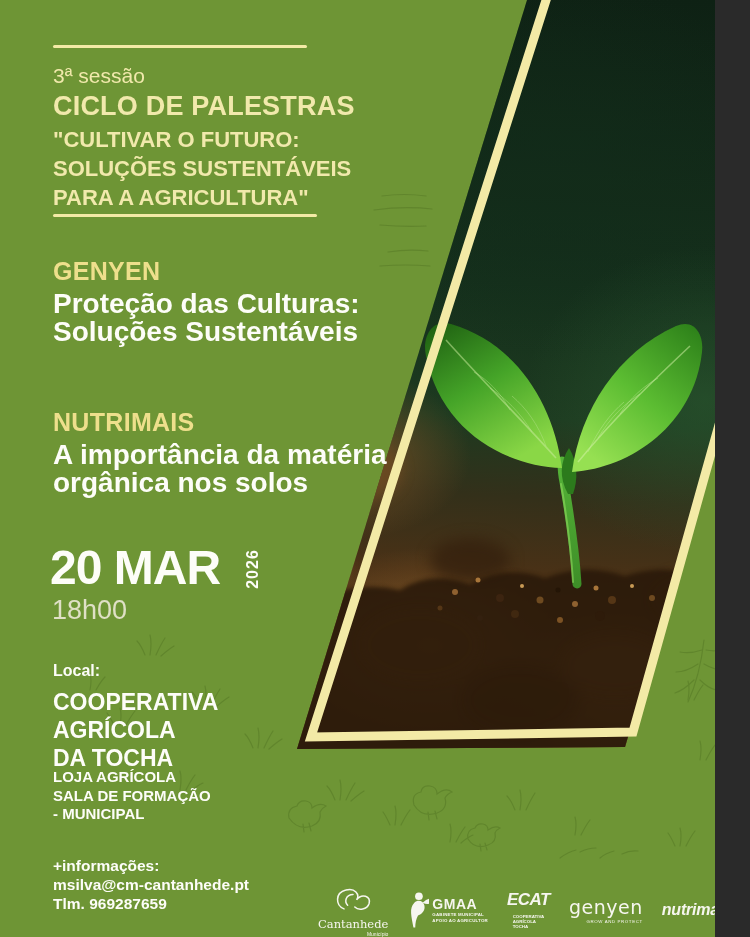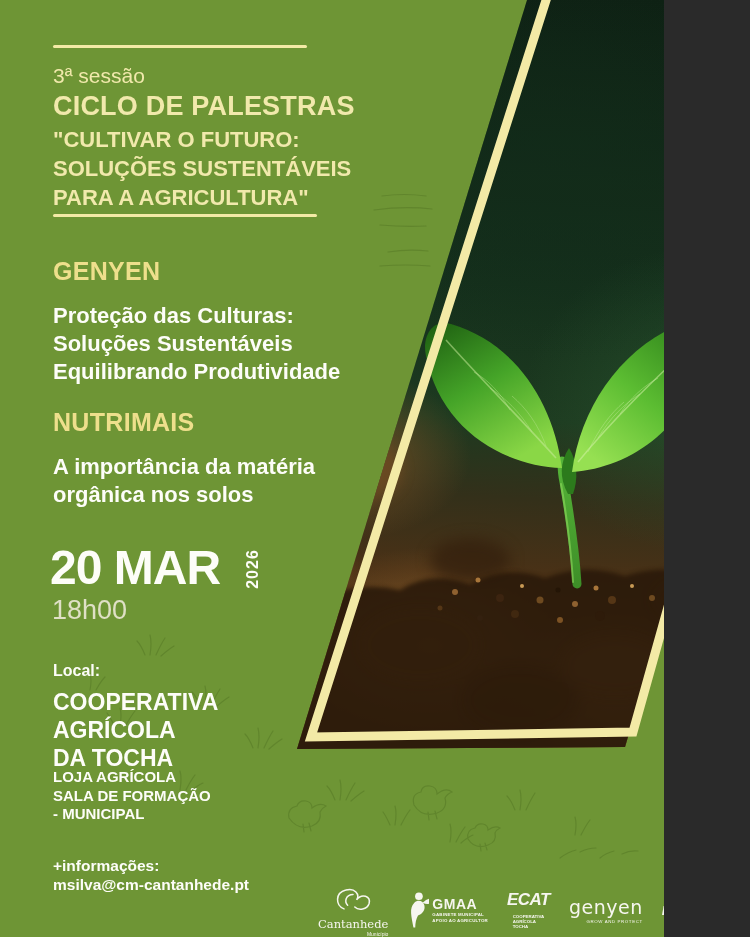--- a/index.html
+++ b/index.html
@@ -1,17 +1,17 @@
 <!DOCTYPE html>
 <html><head>
 <meta charset="utf-8">
 <style>
   html,body{margin:0;padding:0;background:#2a2a2a;}
   .poster{
-    position:relative;width:664px;height:937px;overflow:hidden;
+    position:relative;width:715px;height:937px;overflow:hidden;
     background:#6e9535;
     font-family:"Liberation Sans",sans-serif;
     -webkit-font-smoothing:antialiased;
   }
   .poster *{box-sizing:border-box;}
   svg{display:block;}
   .layer{position:absolute;inset:0;width:750px;height:937px;}
 
   
   .photo{
@@ -35,21 +35,21 @@
   .rule-top{left:53px;top:45px;width:254px;}
   .rule-bottom{left:53px;top:214px;width:264px;}
 
   
   .session{position:absolute;left:53px;top:64px;font-size:21px;font-weight:500;color:#f1e9ac;}
   .title{position:absolute;left:53px;top:91px;font-size:27px;font-weight:800;color:#f1e9ac;letter-spacing:.2px;}
   .quote{position:absolute;left:53px;top:125px;font-size:22px;font-weight:700;color:#f1e9ac;line-height:29px;}
 
   
   .brand{font-size:25px;font-weight:800;color:#eedf8c;letter-spacing:.3px;}
-  .topic{font-size:22px;font-weight:700;color:#fdfdf8;line-height:28px;margin-top:16px;}
+  .topic{font-size:28px;font-weight:700;color:#fdfdf8;line-height:28px;margin-top:4px;}
   .talk1{position:absolute;left:53px;top:257px;}
   .talk2{position:absolute;left:53px;top:408px;}
 
   
   .date{position:absolute;left:50px;top:540px;font-size:48px;font-weight:800;color:#fdfdf8;letter-spacing:-1px;}
   .year{
     position:absolute;left:232px;top:549px;width:42px;height:40px;
     display:flex;align-items:center;justify-content:center;
     transform:rotate(-90deg);
     font-size:16px;font-weight:800;color:#fdfdf8;letter-spacing:1px;
@@ -188,21 +188,20 @@
     <div>SOLUÇÕES SUSTENTÁVEIS</div>
     <div>PARA A AGRICULTURA"</div>
   </div>
   <div class="rule rule-bottom"></div>
 
   <div class="talk talk1">
     <div class="brand">GENYEN</div>
     <div class="topic">
       <div>Proteção das Culturas:</div>
       <div>Soluções Sustentáveis</div>
-      <div>Equilibrando Produtividade</div>
     </div>
   </div>
   <div class="talk talk2">
     <div class="brand">NUTRIMAIS</div>
     <div class="topic">
       <div>A importância da matéria</div>
       <div>orgânica nos solos</div>
     </div>
   </div>
 
@@ -220,20 +219,21 @@
   </div>
   <div class="venue-details">
     <div>LOJA AGRÍCOLA</div>
     <div>SALA DE FORMAÇÃO</div>
     <div>- MUNICIPAL</div>
   </div>
 
   <div class="contact">
     <div>+informações:</div>
     <div>msilva@cm-cantanhede.pt</div>
+    <div>Tlm. 969287659</div>
   </div>
 
   <div class="logos">
     <div class="logo logo-cantanhede">
       <svg width="44" height="34" viewBox="0 0 48 38">
         <g stroke="#f6f6ef" stroke-width="1.7" fill="none" stroke-linecap="round">
           <path d="M14,30 C4,26 4,12 16,9 C26,6 32,14 28,20 C34,12 44,16 42,24 C40,31 30,32 26,28"></path>
           <path d="M18,26 C14,22 16,14 24,14"></path>
         </g>
       </svg>

